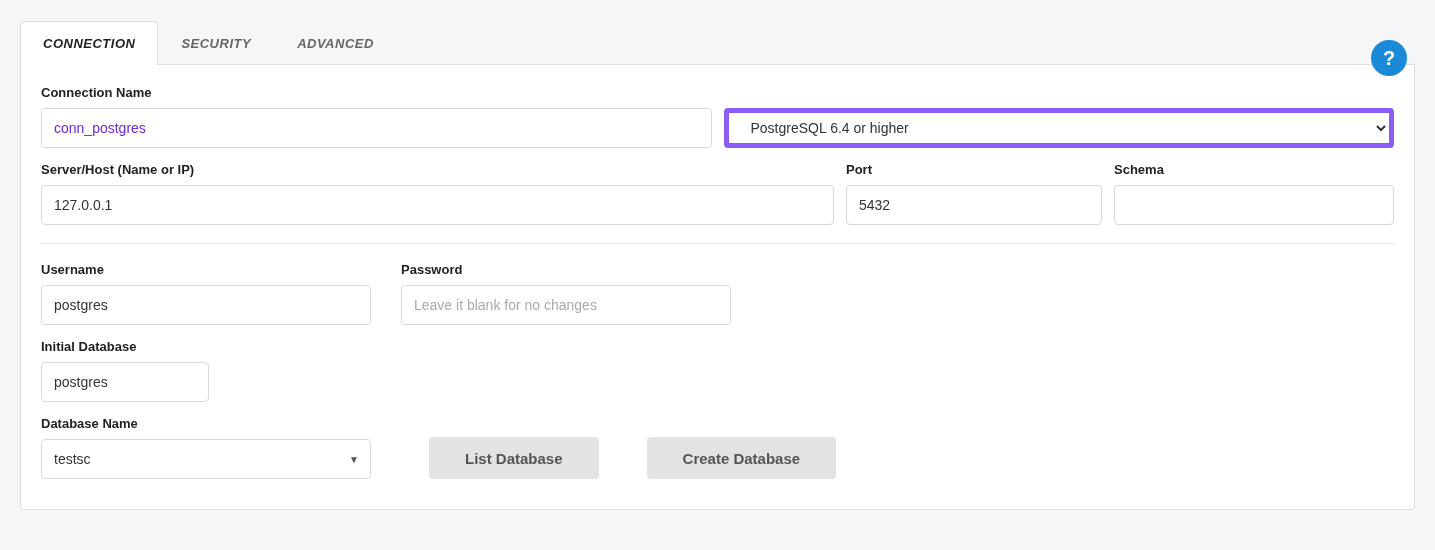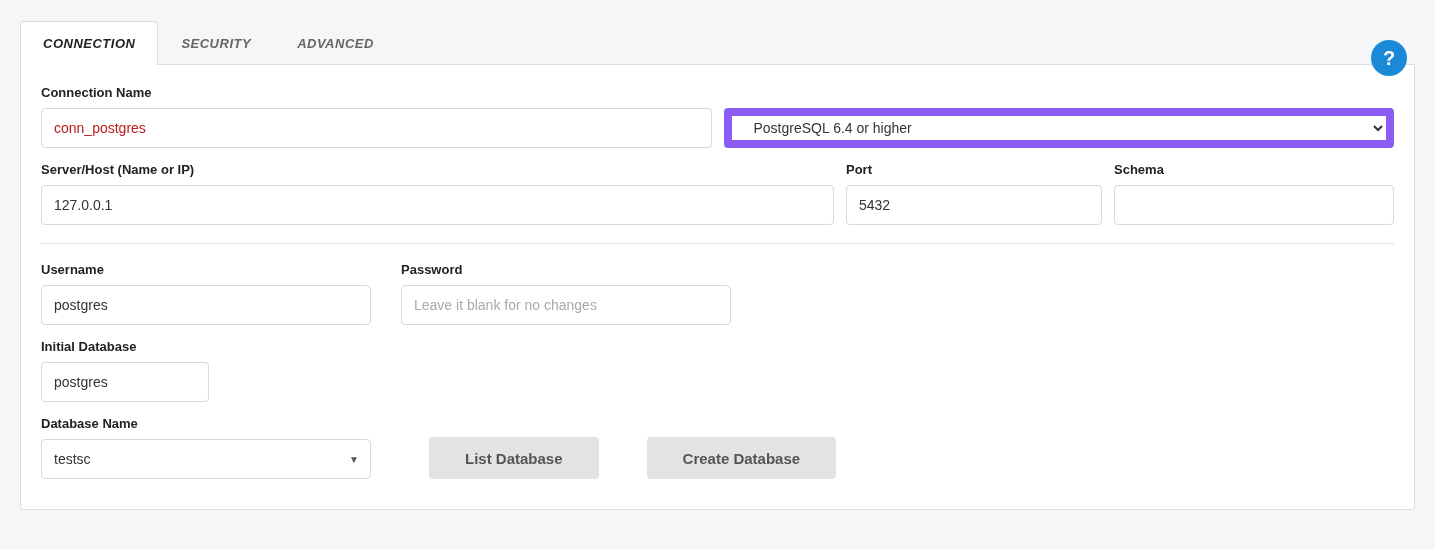--- a/index.html
+++ b/index.html
@@ -83,21 +83,21 @@
       font-size: 14px;
       color: #333;
       border: 1px solid #d9d9d9;
       border-radius: 4px;
       background: #fff;
       outline: none;
       font-family: inherit;
     }
     .field input::placeholder { color: #aaa; }
     .field select.driver {
-      border: 8px solid #8b5cf6;
+      border: 5px solid #8b5cf6;
       font-size: 14px;
       padding-left: 18px;
     }
     .f-half { flex: 1 1 0; }
     .f-server { flex: 1 1 0; }
     .f-port { width: 256px; }
     .f-schema { width: 280px; }
     .f-user { width: 330px; }
     .f-pass { width: 330px; margin-left: 18px; }
     .f-initdb { width: 168px; }
@@ -151,21 +151,21 @@
 
   <button class="help-btn">
     <span>?</span>
   </button>
 
   <div class="panel-body">
 
     <div class="row">
       <div class="field f-half">
         <label>Connection Name</label>
-        <input type="text" style="color: #b91c1c;" value="conn_postgres">
+        <input type="text" style="color: #6d28d9;" value="conn_postgres">
       </div>
       <div class="field f-half">
         <select class="driver">
           <option>PostgreSQL 6.4 or higher</option>
         </select>
       </div>
     </div>
 
     <div class="row">
       <div class="field f-server">

